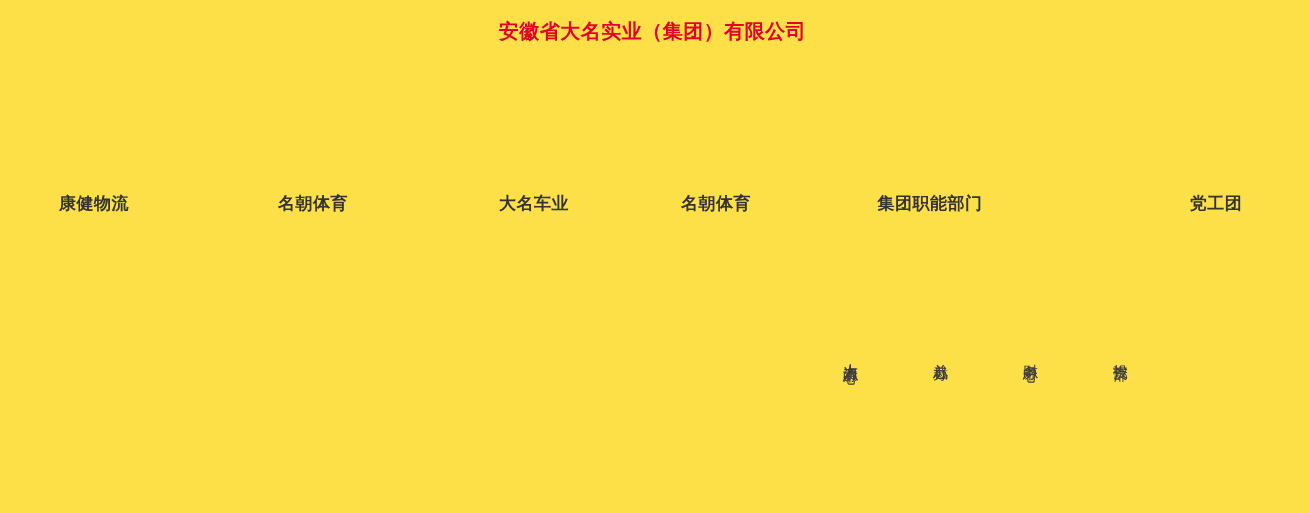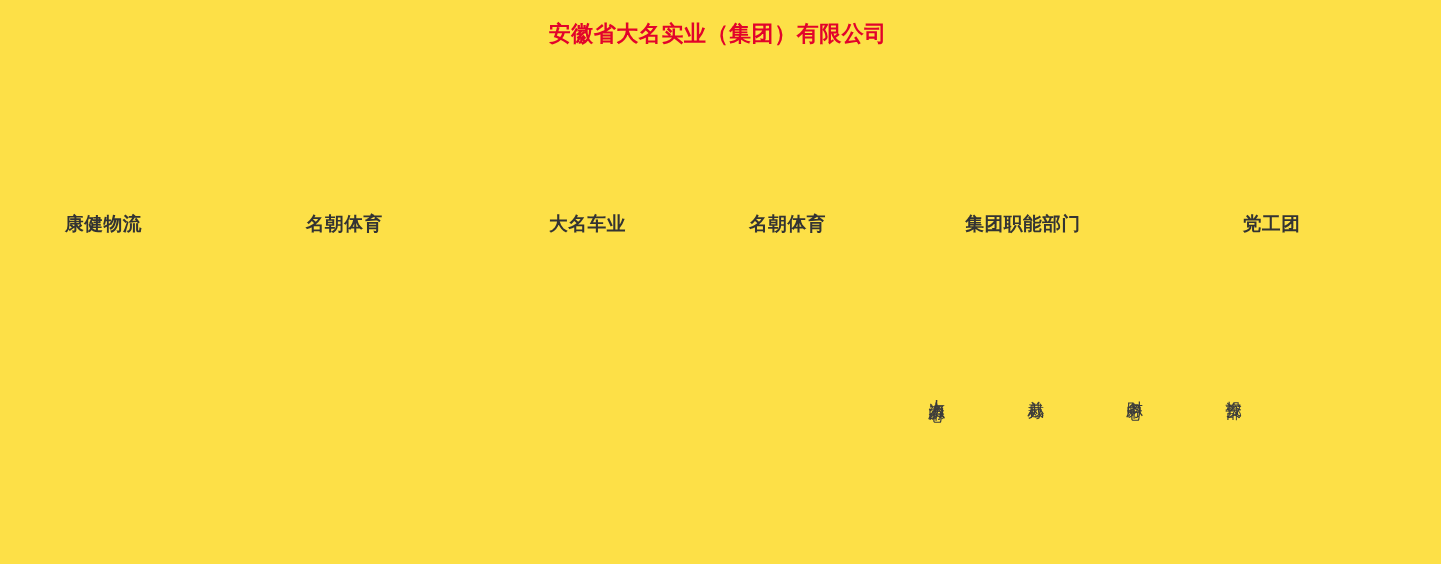--- a/index.html
+++ b/index.html
@@ -75,21 +75,21 @@
 <div id="org-chart">
 
   <div class="company-title">安徽省大名实业（集团）有限公司</div>
 
   <div class="division-row">
     <div class="division-node" style="left:94px">康健物流</div>
     <div class="division-node" style="left:313px">名朝体育</div>
     <div class="division-node" style="left:534px">大名车业</div>
     <div class="division-node" style="left:716px">名朝体育</div>
     <div class="division-node" style="left:930px">集团职能部门</div>
-    <div class="division-node" style="left:1156px">党工团</div>
+    <div class="division-node" style="left:1216px">党工团</div>
   </div>
 
   <div class="dept-row">
     <div class="dept-node" style="left:851px">人力资源中心</div>
     <div class="dept-node" style="left:941px">总裁办</div>
     <div class="dept-node" style="left:1031px">财务中心</div>
     <div class="dept-node" style="left:1121px">投资部</div>
   </div>
 
 </div>

